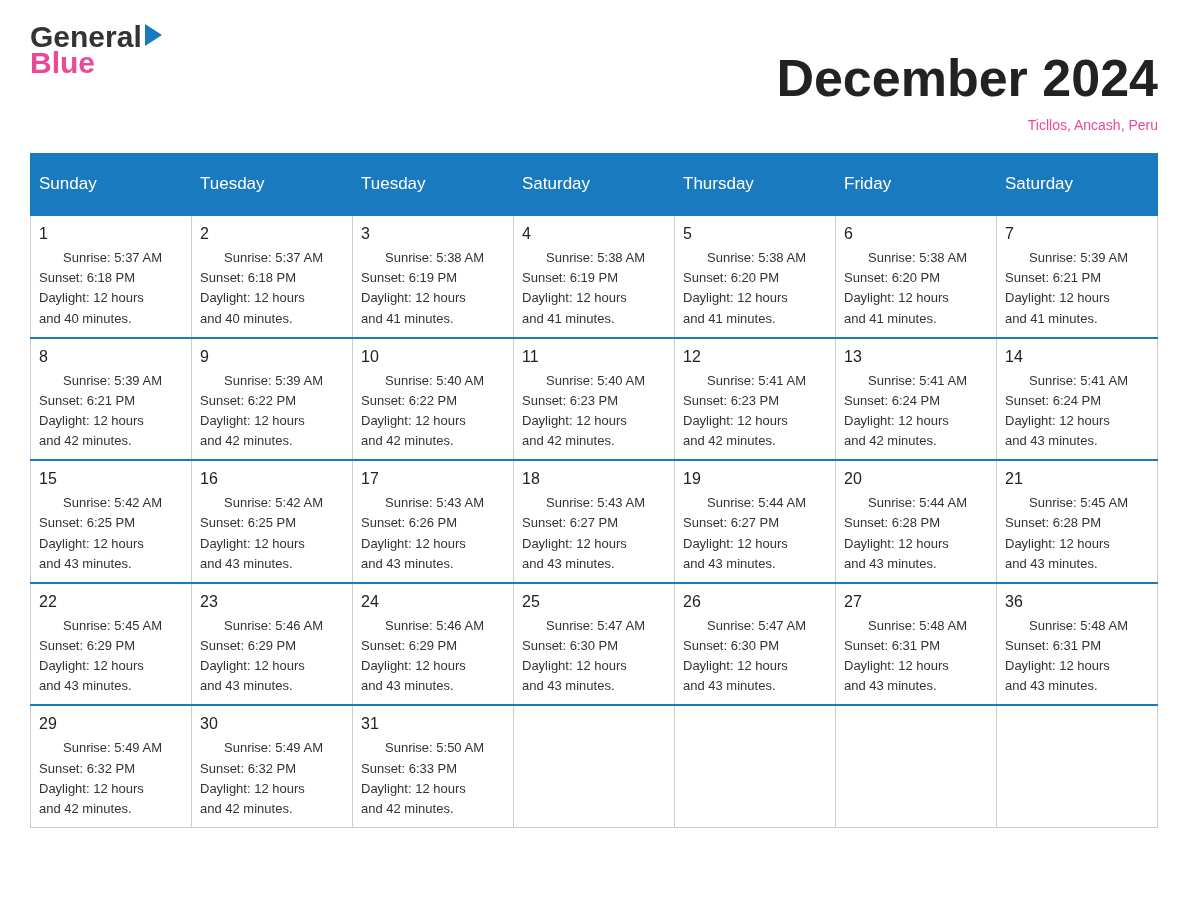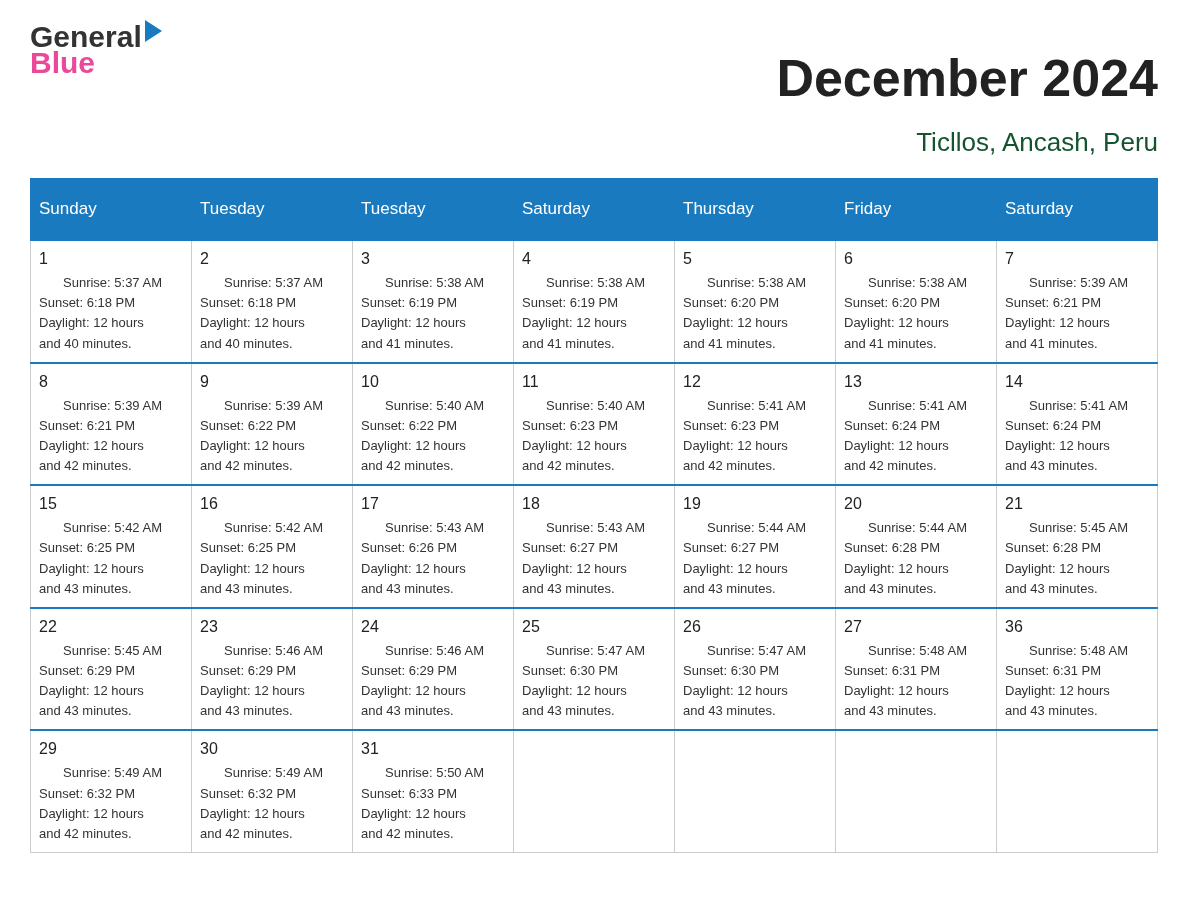--- a/index.html
+++ b/index.html
@@ -20,23 +20,23 @@
       text-align: right;
     }
     .calendar-title {
       font-size: 52px;
       font-weight: bold;
       color: #222;
       line-height: 1.1;
       margin-top: 30px;
     }
     .calendar-subtitle {
-      font-size: 26px;
-      color: #14532d;
-      margin-top: 20px;
+      font-size: 14px;
+      color: #ec4899;
+      margin-top: 10px;
     }
     .calendar {
       width: 100%;
       border-collapse: collapse;
       table-layout: fixed;
     }
     .calendar th {
       background: #1a7abf;
       color: #fff;
       font-size: 17px;
@@ -76,21 +76,21 @@
     .calendar td.empty {
       background: #fff;
     }
     .logo-wrapper {
       display: flex;
       flex-direction: column;
       align-items: flex-start;
     }
     .logo-line1 {
       display: flex;
-      align-items: flex-start;
+      align-items: center;
     }
     .logo-line1 .general {
       font-size: 30px;
       font-weight: bold;
       color: #333;
     }
   </style>
 </head>
 <body>
 

